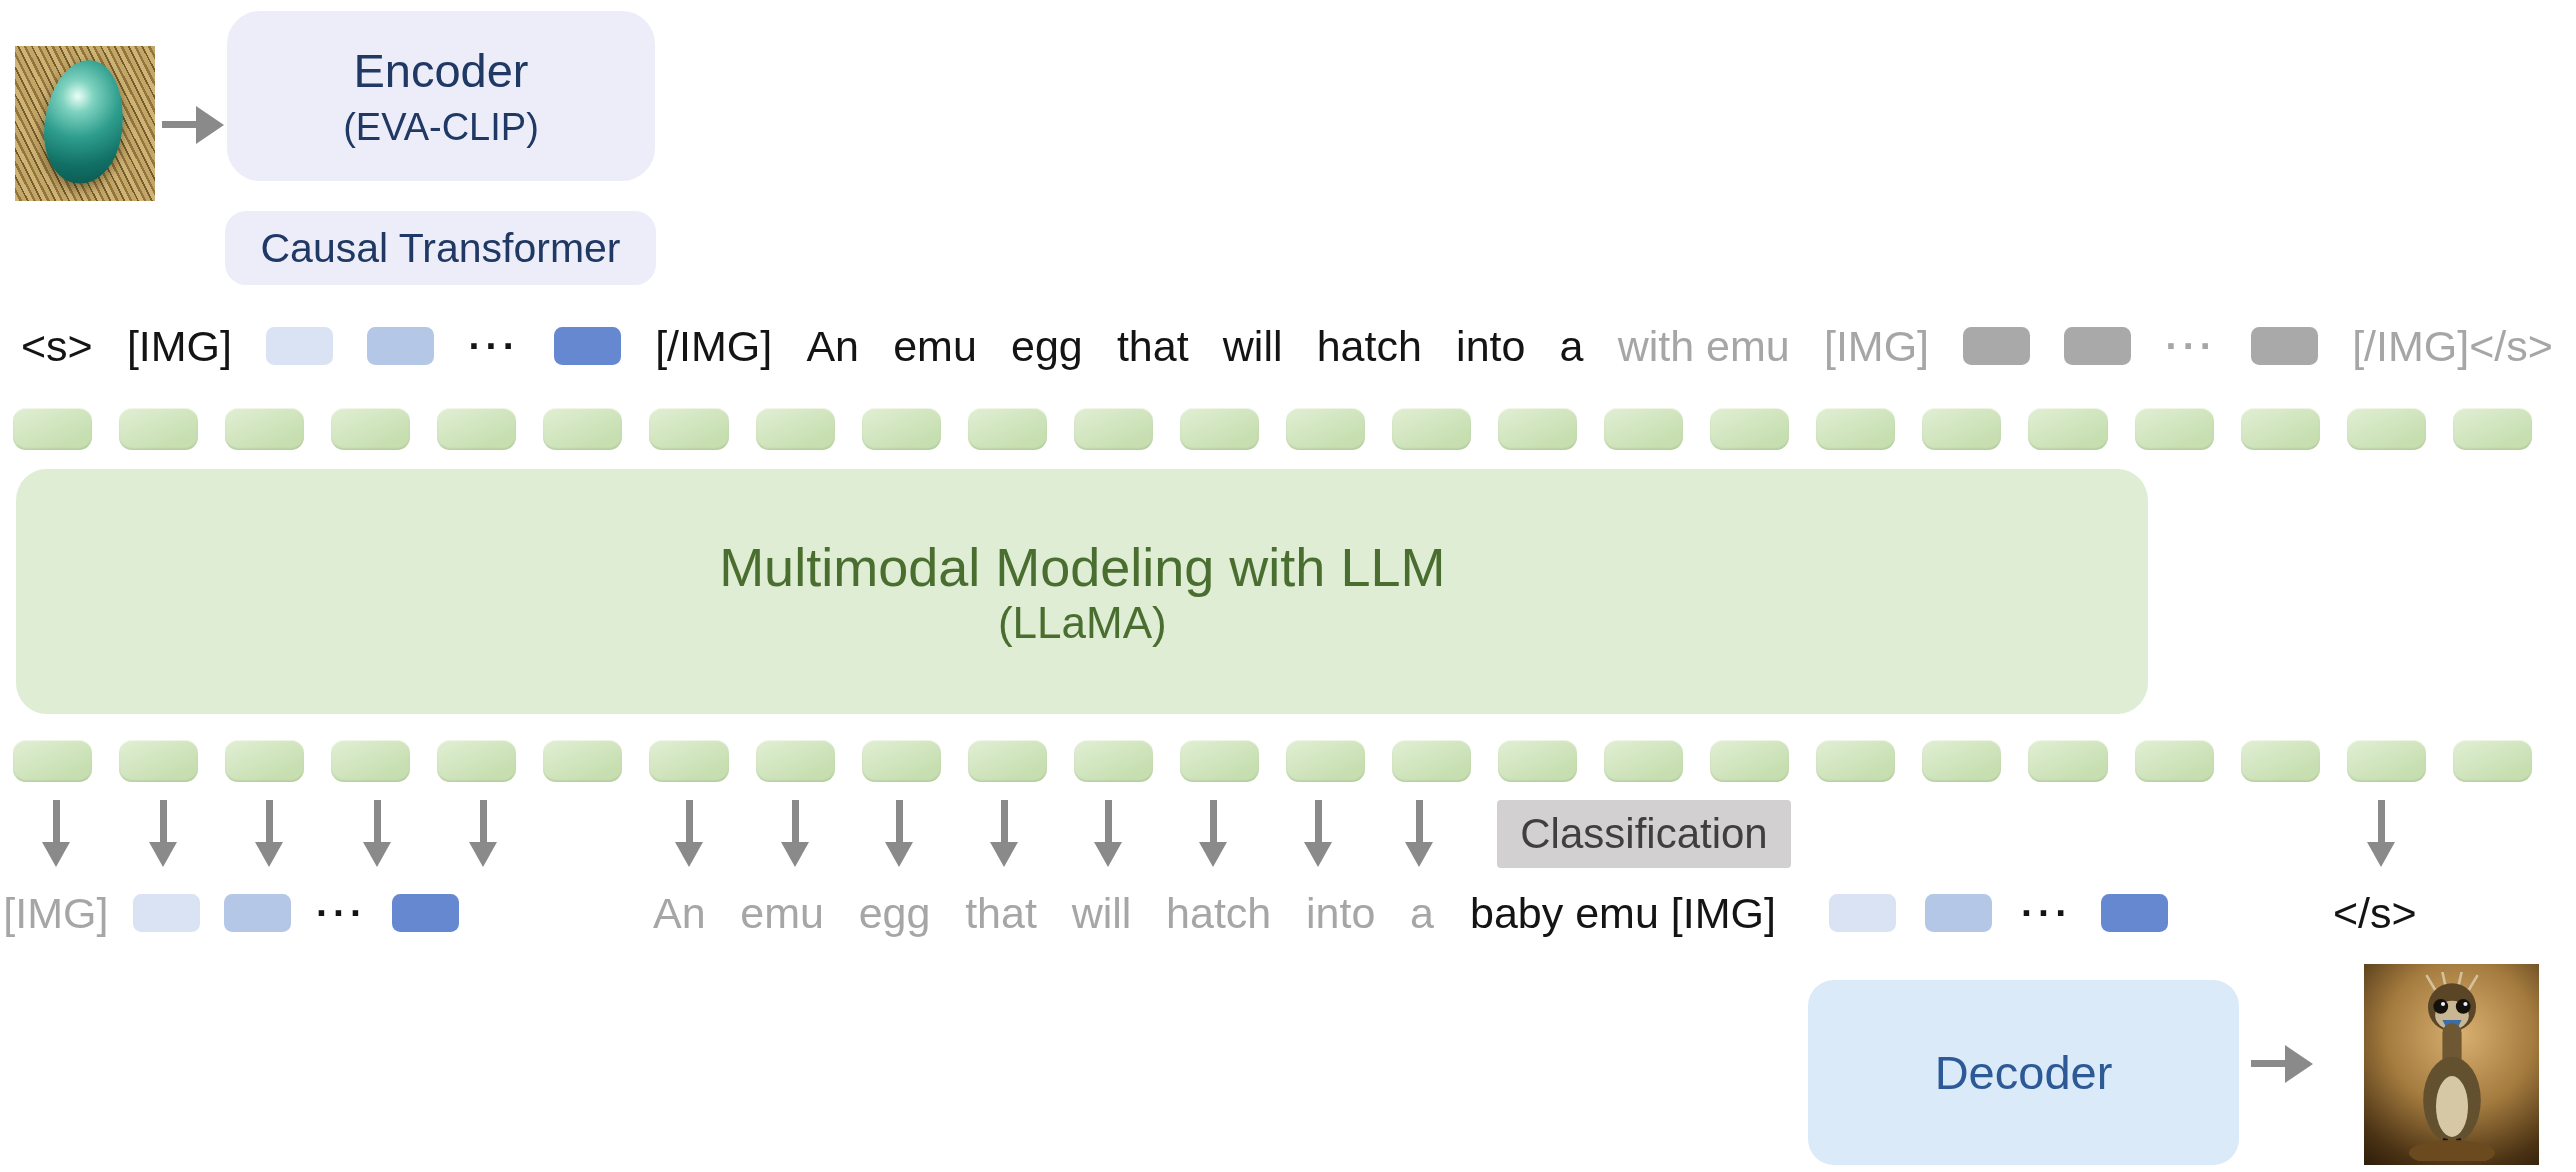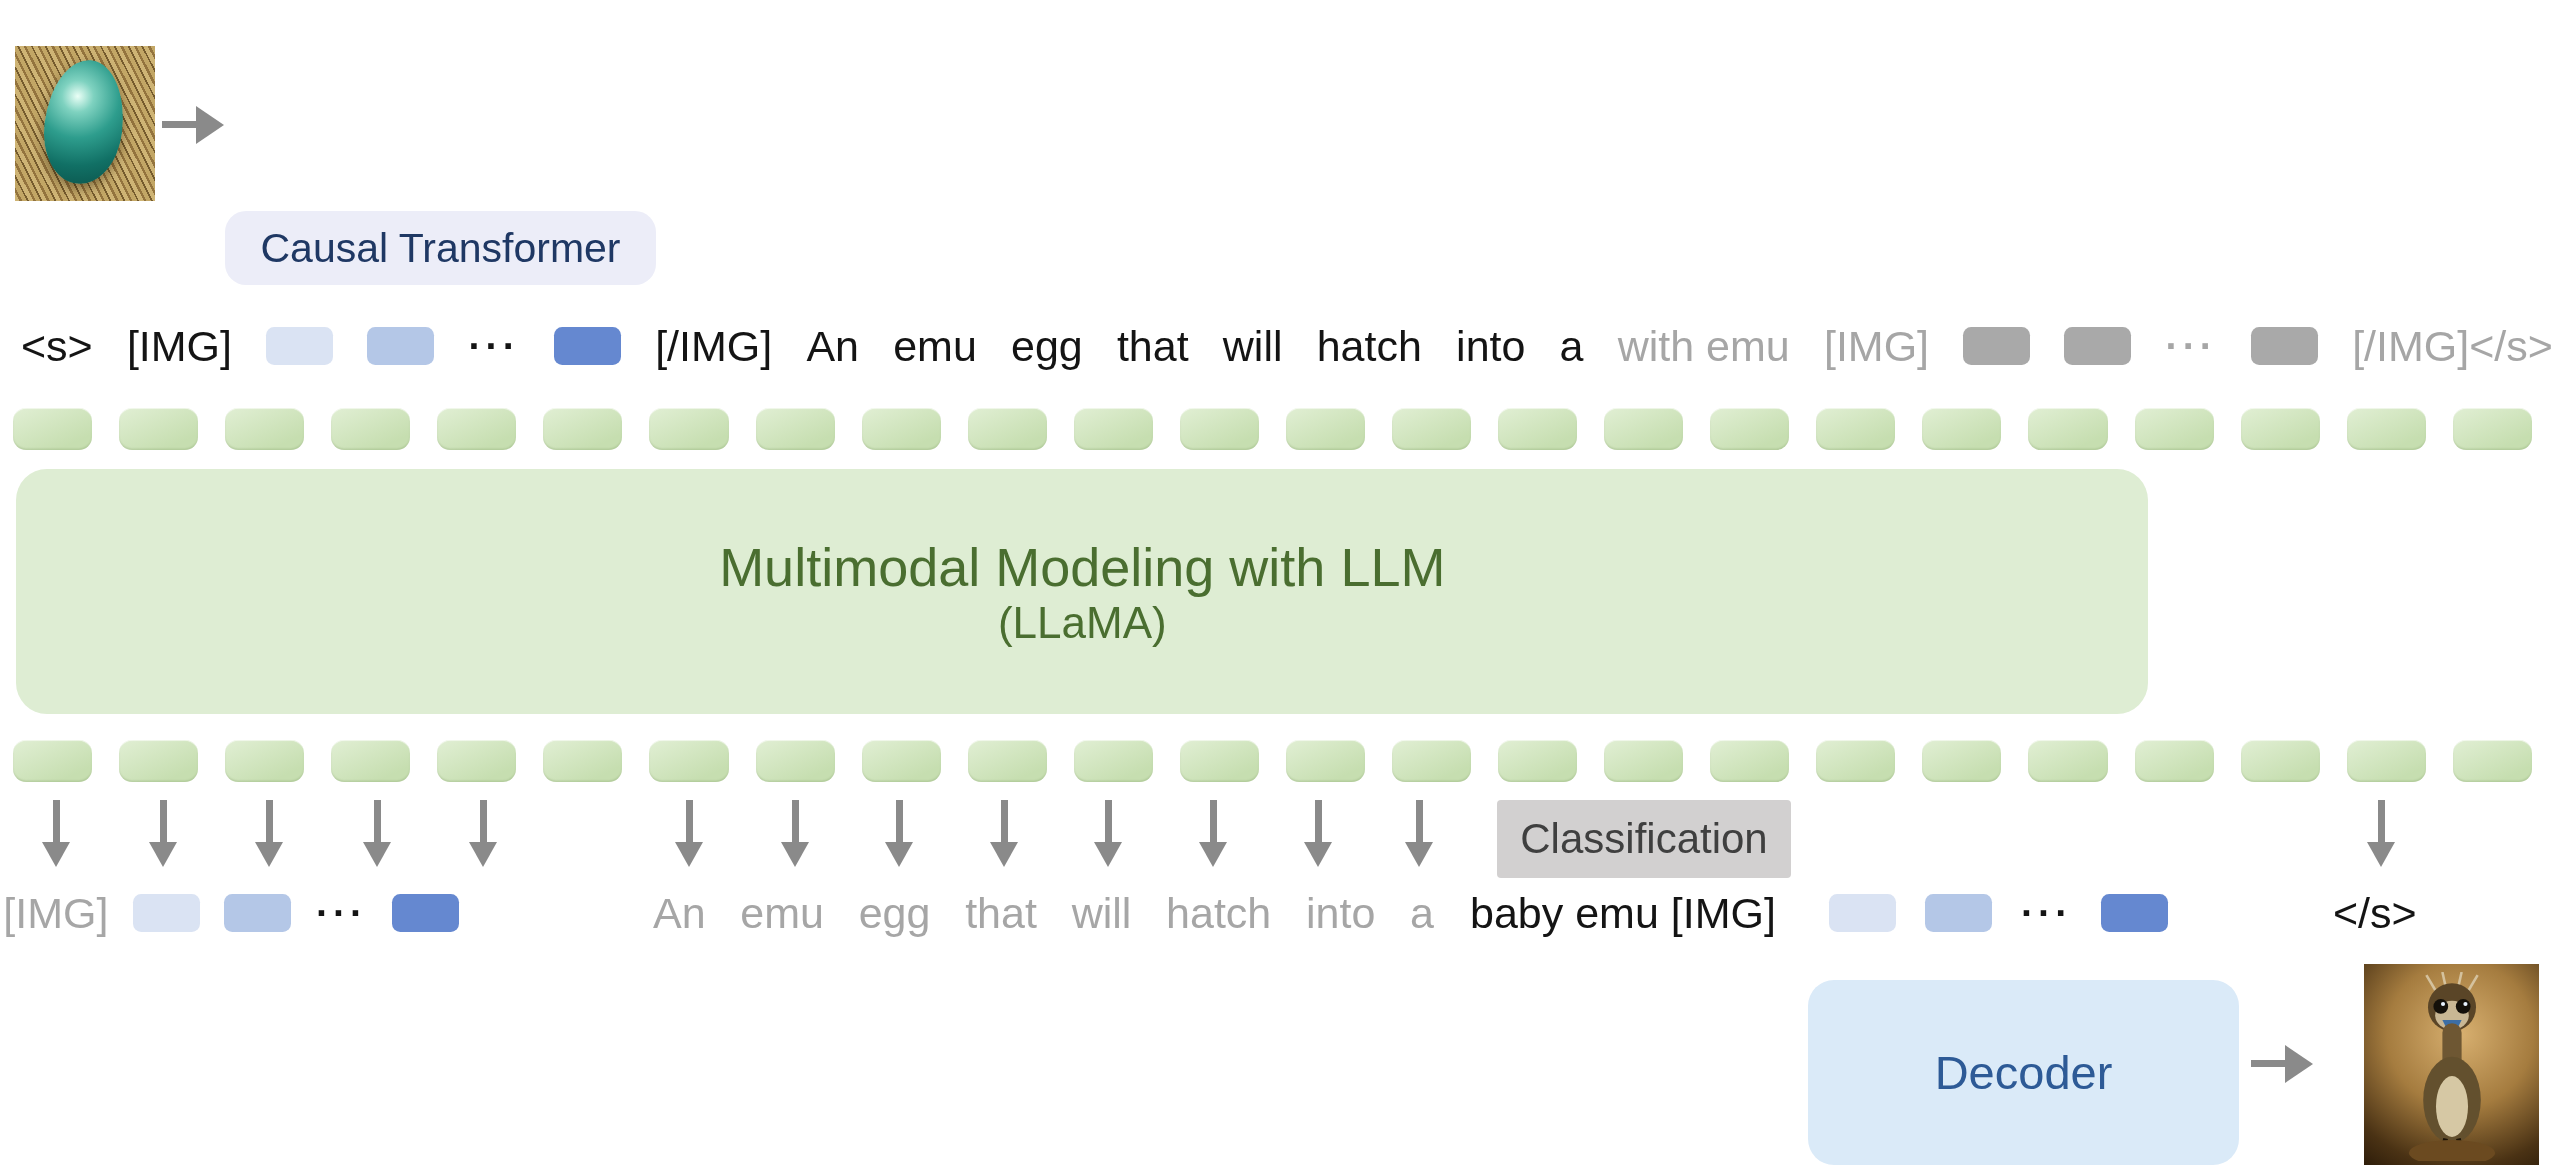--- a/index.html
+++ b/index.html
@@ -20,21 +20,21 @@
 
   
   .box{position:absolute;display:flex;flex-direction:column;align-items:center;justify-content:center}
   .encoder{left:227px;top:11.4px;width:428px;height:170px;border-radius:33px;background:var(--lav_bg);color:var(--navy)}
   .encoder .t1{font-size:47px}
   .encoder .t2{font-size:38px;margin-top:8.2px}
   .causal{left:225px;top:211px;width:431px;height:74px;border-radius:21px;background:var(--lav_bg);color:var(--navy);font-size:41px}
   .llm{left:16.3px;top:469px;width:2132px;height:245px;border-radius:31px;background:var(--llm_bg);color:var(--llm_text)}
   .llm .t1{font-size:54px}
   .llm .t2{font-size:44px;margin-top:0}
-  .clsbox{left:1497px;top:800px;width:294px;height:78px;border-radius:4px;background:var(--cls_bg);color:var(--cls_text);font-size:42px}
+  .clsbox{left:1497px;top:800px;width:294px;height:68px;border-radius:4px;background:var(--cls_bg);color:var(--cls_text);font-size:42px}
   .regbox{left:1825px;top:800px;width:369px;height:78px;border-radius:18px;background:var(--reg_bg);color:var(--reg_text);font-size:44px}
   .decoder{left:1808px;top:980px;width:431px;height:185px;border-radius:26px;background:var(--dec_bg);color:var(--dec_text)}
   .decoder .t1{font-size:47px}
   .decoder .t2{font-size:38px;margin-top:8.2px}
 
   
   .token-row{position:absolute;left:21px;right:23px;top:320px;height:52px;display:flex;
     align-items:center;justify-content:space-between;font-size:43px;white-space:nowrap}
   .token-group{position:absolute;height:52px;display:flex;align-items:center;font-size:43px;white-space:nowrap}
   .word-row{position:absolute;height:52px;display:flex;align-items:center;justify-content:space-between;
@@ -83,20 +83,24 @@
 </style>
 </head>
 <body>
 
 <div class="stage">
 
   <div class="egg-photo" role="img" aria-label="photo of a teal emu egg lying on dry grass">
     <div class="egg-shape"></div>
   </div>
   <div class="right-arrow" style="left:162px;top:100px"></div>
+  <div class="box encoder">
+    <div class="t1">Encoder</div>
+    <div class="t2">(EVA-CLIP)</div>
+  </div>
   <div class="box causal">
     <span>Causal Transformer</span>
   </div>
 
   <div class="token-row">
 
   <span class="tok text black">&lt;s&gt;</span>
       <span class="tok text black">[IMG]</span>
       <span class="tok sq light"></span>
       <span class="tok sq mid"></span>

